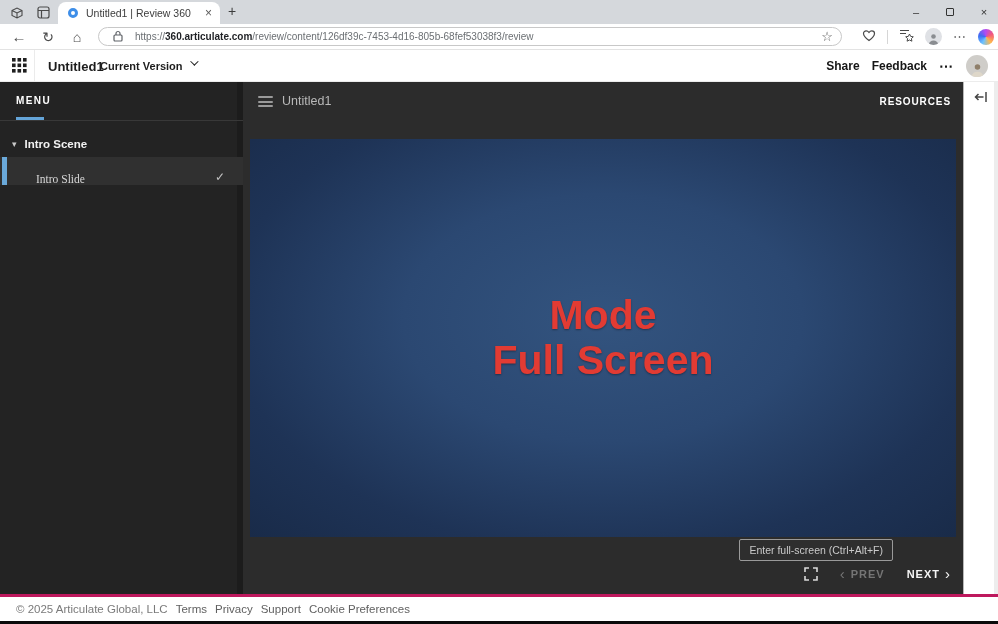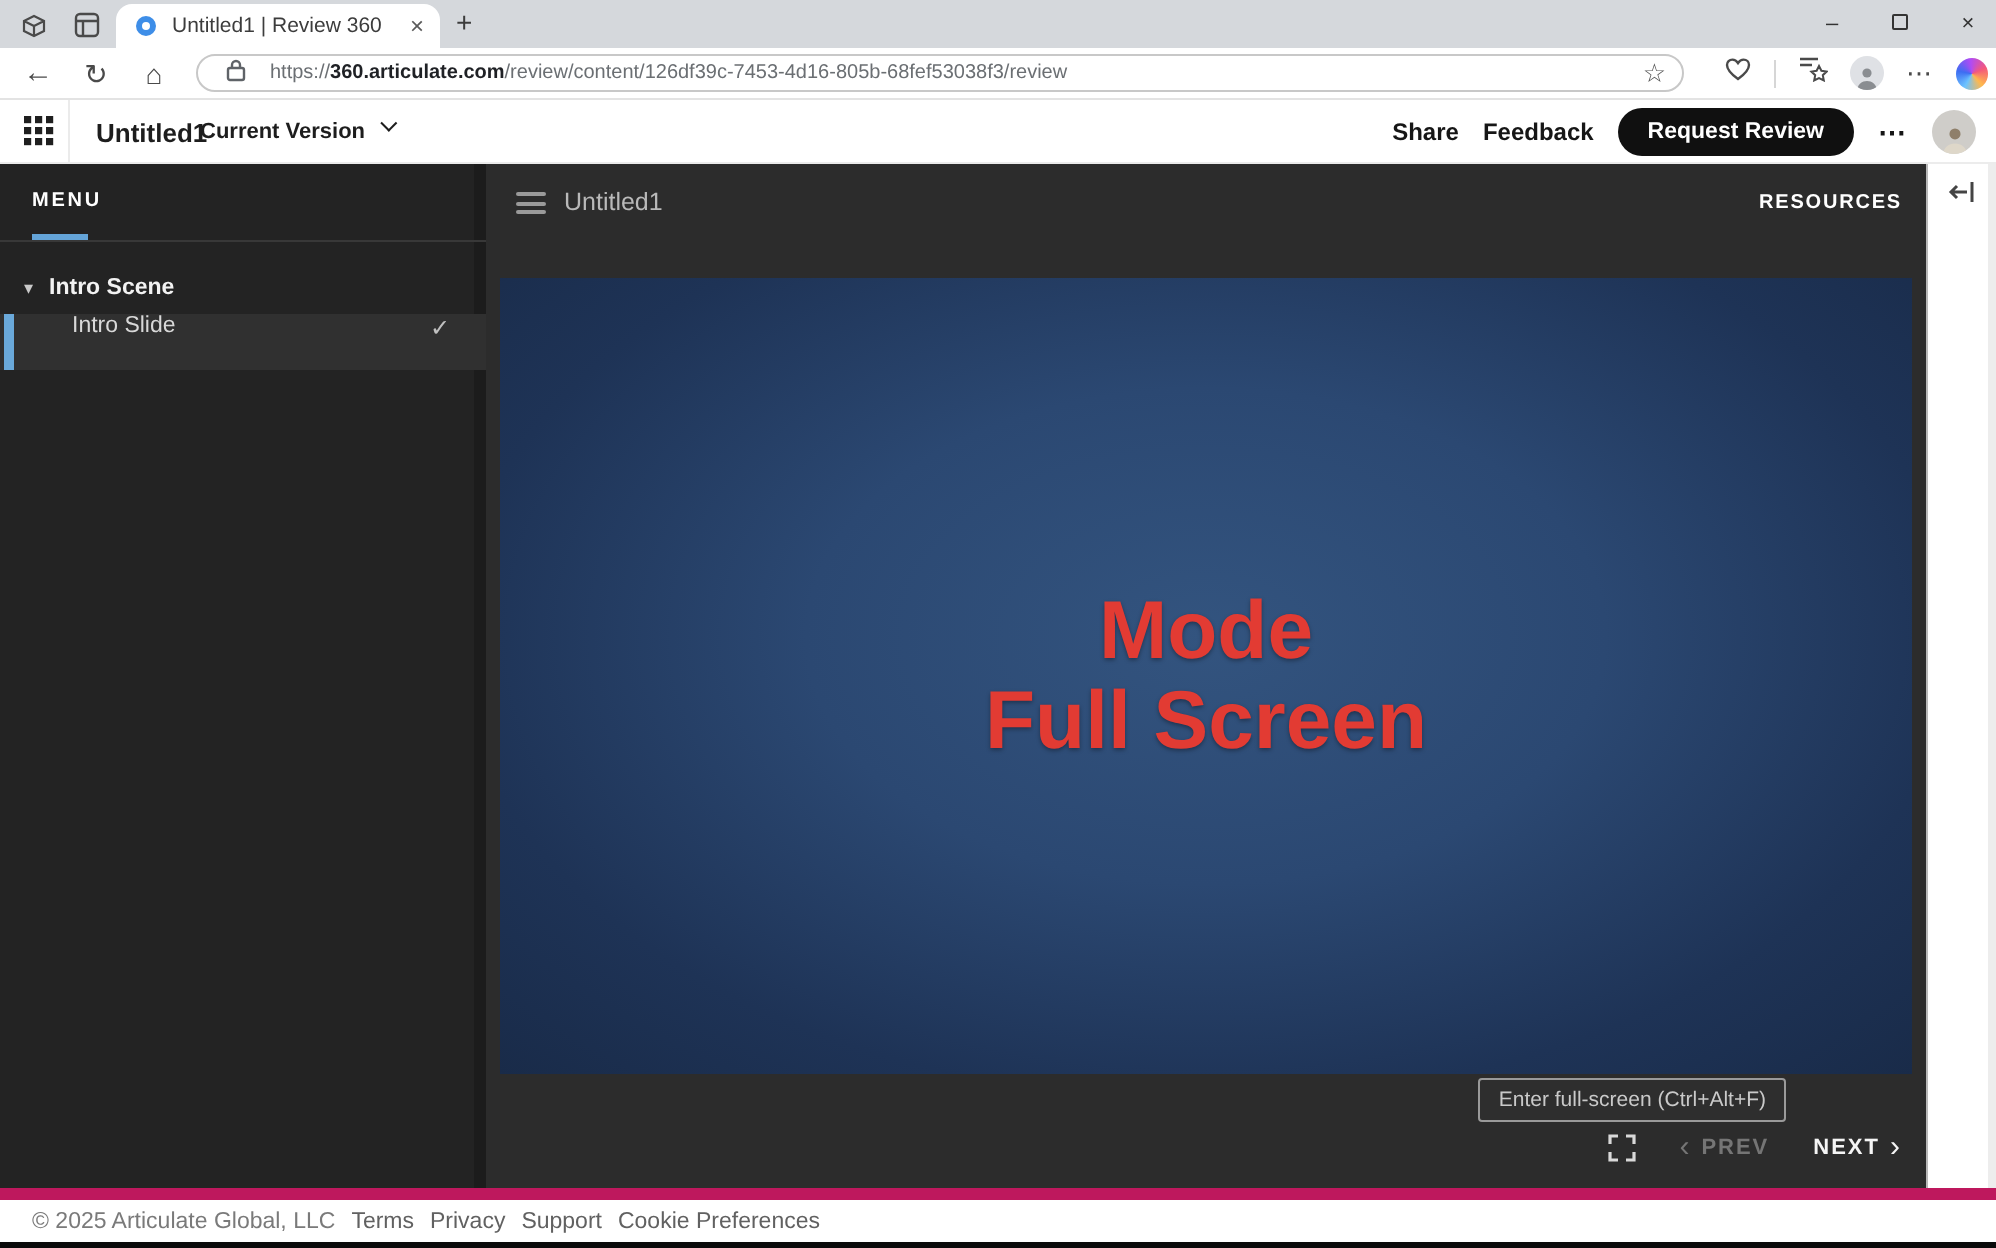--- a/index.html
+++ b/index.html
@@ -49,21 +49,21 @@
 
   
   .sidebar { position:absolute; left:0; top:82px; width:243px; height:512px; background:#232323; }
   .sb-rightstrip { position:absolute; right:0; top:0; width:6px; height:100%; background:#1c1c1c; }
   .sb-menu { position:absolute; left:16px; top:13px; font-size:10px; font-weight:700; letter-spacing:1.4px; color:#fff; cursor:pointer; }
   .sb-underline { position:absolute; left:16px; top:35px; width:28px; height:3px; }
   .sb-divider { position:absolute; left:0; top:38px; width:100%; height:1px; background:#383838; }
   .sb-scene { position:absolute; left:0; top:49px; width:100%; height:26px; display:flex; align-items:center; cursor:pointer; }
   .sb-caret { font-size:9px; color:#c9c9c9; margin-left:12px; }
   .sb-scene-label { font-size:11.5px; font-weight:700; color:#f2f2f2; margin-left:8px; }
-  .sb-slide { position:absolute; left:0; top:75px; width:100%; height:28px; background:#303030; display:flex; align-items:flex-start; cursor:pointer; }
+  .sb-slide { position:absolute; left:0; top:75px; width:100%; height:28px; background:#303030; display:flex; align-items:flex-end; cursor:pointer;font-family:Liberation Serif, serif; }
   .sb-slide-bar { position:absolute; left:2px; top:0; width:5px; height:100%; }
   .sb-slide-label { font-size:11.5px; color:#d8d8d8; margin-left:36px; flex:1 1 auto; }
   .sb-check { font-size:12px; color:#c0c0c0; margin-right:18px; }
 
   
   .stage { position:absolute; left:243px; top:82px; width:720px; height:512px; background:#2c2c2c; }
   .ph-burger { position:absolute; left:15px; top:14px; width:15px; cursor:pointer; }
   .ph-burger span { display:block; height:2px; background:#9a9a9a; margin-bottom:2.5px; border-radius:1px; }
   .ph-title { position:absolute; left:39px; top:12px; font-size:12.5px; color:#b9b9b9; }
   .ph-resources { position:absolute; right:12px; top:14px; font-size:10px; font-weight:700; letter-spacing:0.9px; color:#fff; cursor:pointer; }
@@ -76,21 +76,21 @@
   .ctl-prev { color:#757575; }
   .ctl-next { color:#f5f5f5; }
   .ctl-chev { font-size:15px; font-weight:400; line-height:0; }
 
   
   .rightstrip { position:absolute; left:963px; top:82px; width:35px; height:512px; background:#fff; border-left:1px solid #b8b8b8; }
   .collapse-btn { position:absolute; left:10px; top:7px; cursor:pointer; }
   .scroll-line { position:absolute; left:994px; top:82px; width:4px; height:512px; background:#ededed; }
 
   
-  .footer { position:absolute; left:0; top:594px; width:998px; height:27px; background:#fff; border-top:6px solid #be185d; display:flex; align-items:center; }
+  .footer { position:absolute; left:0; top:594px; width:998px; height:27px; background:#fff; border-top:3px solid #be185d; display:flex; align-items:center; }
   .ft-copy { font-size:11.5px; color:#7a7a7a; margin-left:16px; }
   .ft-link { font-size:11.5px; color:#616161; margin-left:8px; cursor:pointer; }
   .bottom-edge { position:absolute; left:0; top:621px; width:998px; height:3px; background:#0a0a0a; }
 </style>
 </head>
 <body>
 
 <div id="screen">
 
   <div class="tabstrip">
@@ -174,21 +174,20 @@
     </span>
     <span class="ah-div"></span>
     <span class="ah-title">Untitled1</span>
     <span class="ah-version">
       <span>Current Version</span>
       <span class="chev-down"></span>
     </span>
     <div class="ah-right">
       <span class="ah-link">Share</span>
       <span class="ah-link">Feedback</span>
-      <button class="ah-cta">Request Review</button>
       <span class="ah-more">⋯</span>
       <span class="ah-avatar">
         <svg width="15" height="15" viewBox="0 0 13 13">
             <circle cx="6.5" cy="4.3" r="2.4" fill="#8f7f6a"></circle>
             <path d="M1.2 13c.5-3 2.6-4.6 5.3-4.6s4.8 1.6 5.3 4.6z" fill="#ded7c9"></path>
           </svg>
       </span>
     </div>
   </div>
 

